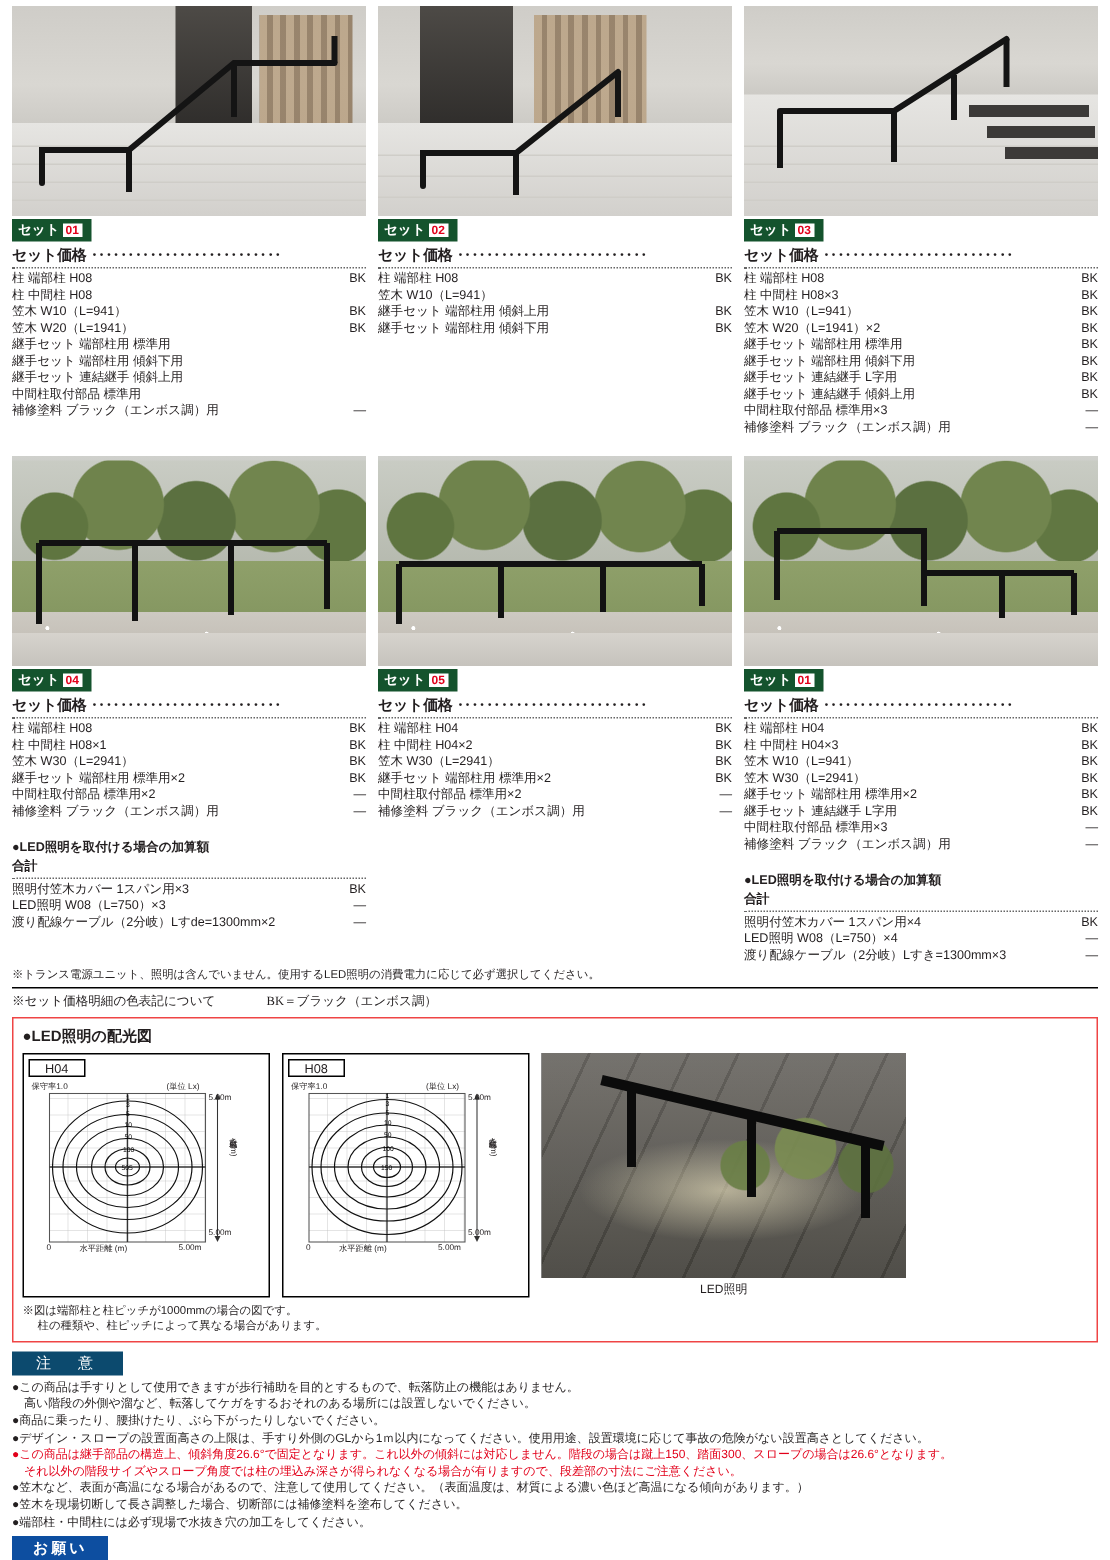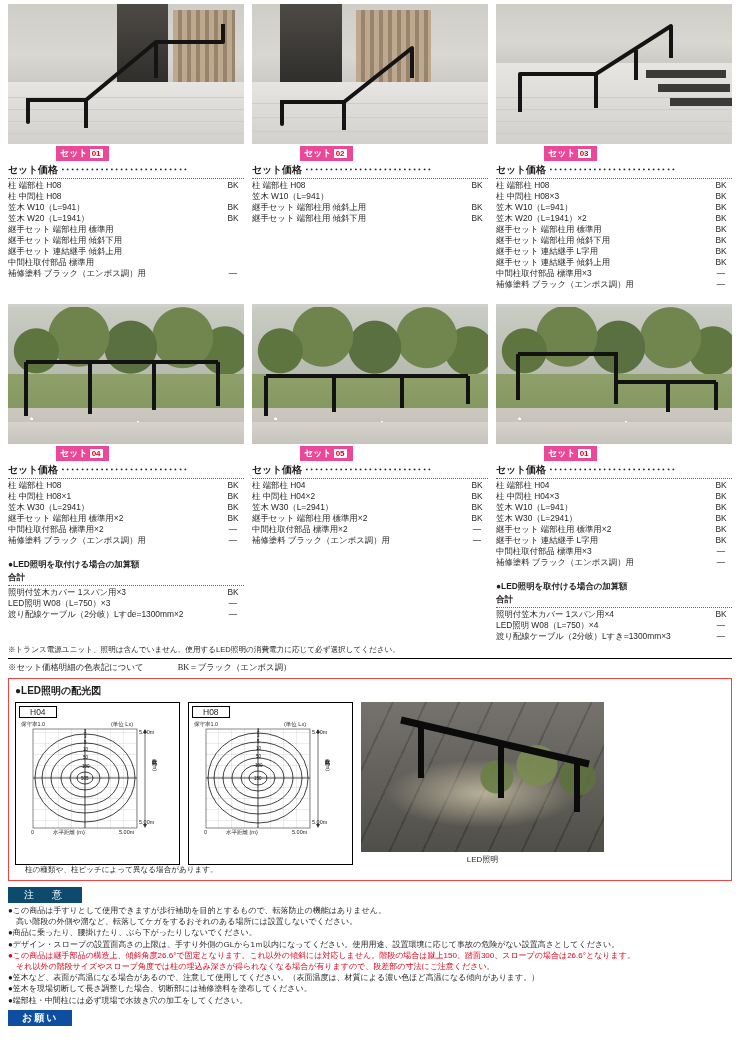--- a/index.html
+++ b/index.html
@@ -75,42 +75,41 @@
       radial-gradient(circle at 78% 65%, #fff 0 1.2px, transparent 1.5px),
       linear-gradient(180deg,#cdc9c1,#bdb8b0);
   }
   .scene-garden .path {
     position:absolute; left:0; bottom:0; width:100%; height:16%;
     background:linear-gradient(180deg,#d6d3cd,#c6c3bd);
   }
 
   .settag {
     display:inline-block;
-    background:#ec4899;
+    background:#14532d;
     color:#fff;
     font-size:9px;
     line-height:12px;
     padding:1px 6px 1px 4px;
     margin-top:2px;
     font-weight:bold;
     letter-spacing:0;
-    margin-left:48px;
   }
   .settag .num {
     background:#fff; color:#e2001a; padding:0 2px; margin-left:2px; font-size:8px;
   }
 
   .price-head {
     font-size:10px; font-weight:bold; margin:2px 0 1px 0;
     border-bottom:1px dotted #666; padding-bottom:1px;
     letter-spacing:-.2px;
   }
   table.spec { width:100%; border-collapse:collapse; }
   table.spec td { font-size:8.4px; line-height:11px; padding:0; vertical-align:top; white-space:nowrap; }
-  table.spec td.code { text-align:center; width:22px; }
+  table.spec td.code { text-align:right; width:22px; }
   .sub-head { font-size:8.4px; font-weight:bold; margin-top:13px; line-height:11px;}
   .note-small { font-size:7.6px; line-height:10px; margin-top:3px; }
 
   .hr-thin { border-top:1px solid #000; margin:3px 0; }
 
   .colornote { font-size:8.4px; margin:3px 0 5px 0;font-family:Liberation Serif, serif; }
   .colornote .lead { margin-right:32px; }
 
   
   .led-box { border:1px solid #ef4444; padding:5px 6px; margin-top:2px; }
@@ -616,20 +615,21 @@
           <svg width="243" height="150" style="position:absolute;left:0;top:0">
             <path d="M40 18 L228 62" stroke="#0b0b0b" stroke-width="7" fill="none"></path>
             <path d="M60 24 L60 76" stroke="#0b0b0b" stroke-width="6"></path>
             <path d="M140 44 L140 96" stroke="#0b0b0b" stroke-width="6"></path>
             <path d="M216 60 L216 110" stroke="#0b0b0b" stroke-width="6"></path>
           </svg>
         </div>
         <div class="ledcap">LED照明</div>
       </div>
     </div>
+    <div class="chart-note">※図は端部柱と柱ピッチが1000mmの場合の図です。</div>
     <div class="chart-note" style="margin-top:0;padding-left:10px">柱の種類や、柱ピッチによって異なる場合があります。</div>
   </div>
 
   <div style="margin-top:6px">
     <div class="notice-head">注　意</div>
     <div class="notice-body">
       <p>●この商品は手すりとして使用できますが歩行補助を目的とするもので、転落防止の機能はありません。</p>
       <p>　高い階段の外側や溜など、転落してケガをするおそれのある場所には設置しないでください。</p>
       <p>●商品に乗ったり、腰掛けたり、ぶら下がったりしないでください。</p>
       <p>●デザイン・スロープの設置面高さの上限は、手すり外側のGLから1ｍ以内になってください。使用用途、設置環境に応じて事故の危険がない設置高さとしてください。</p>

